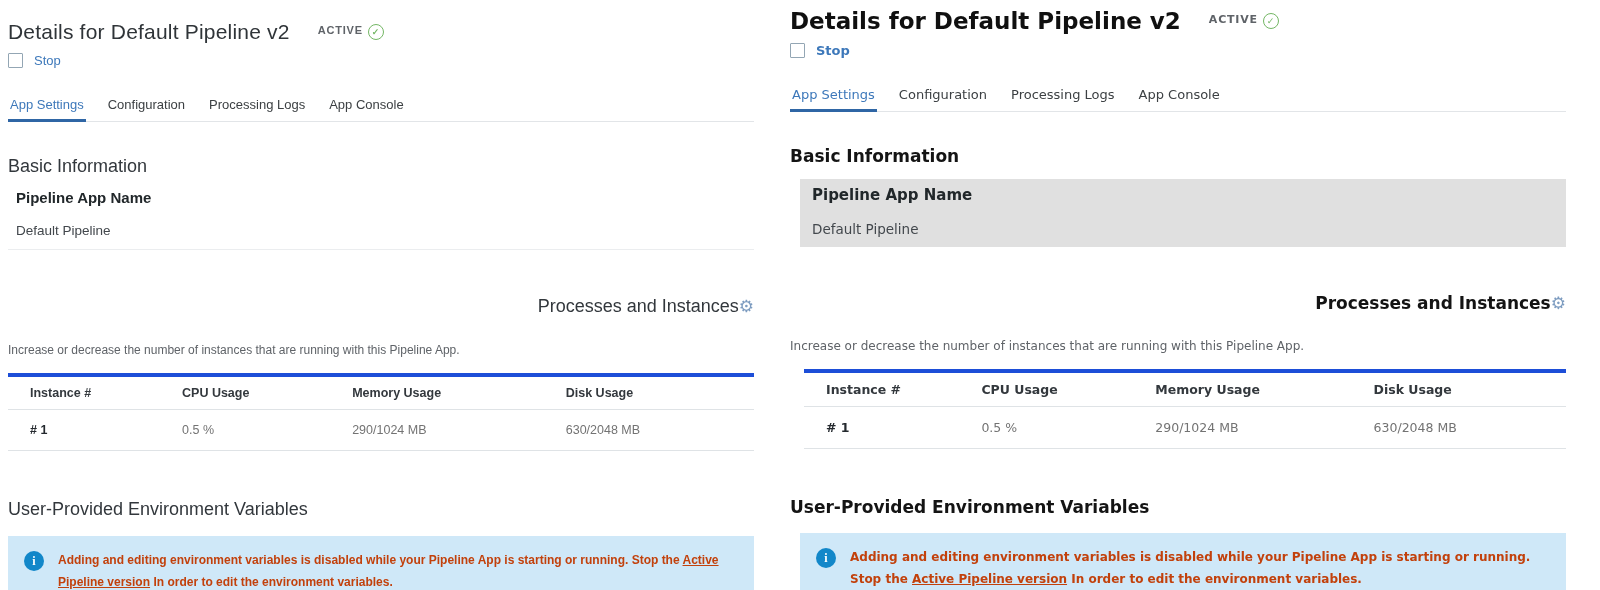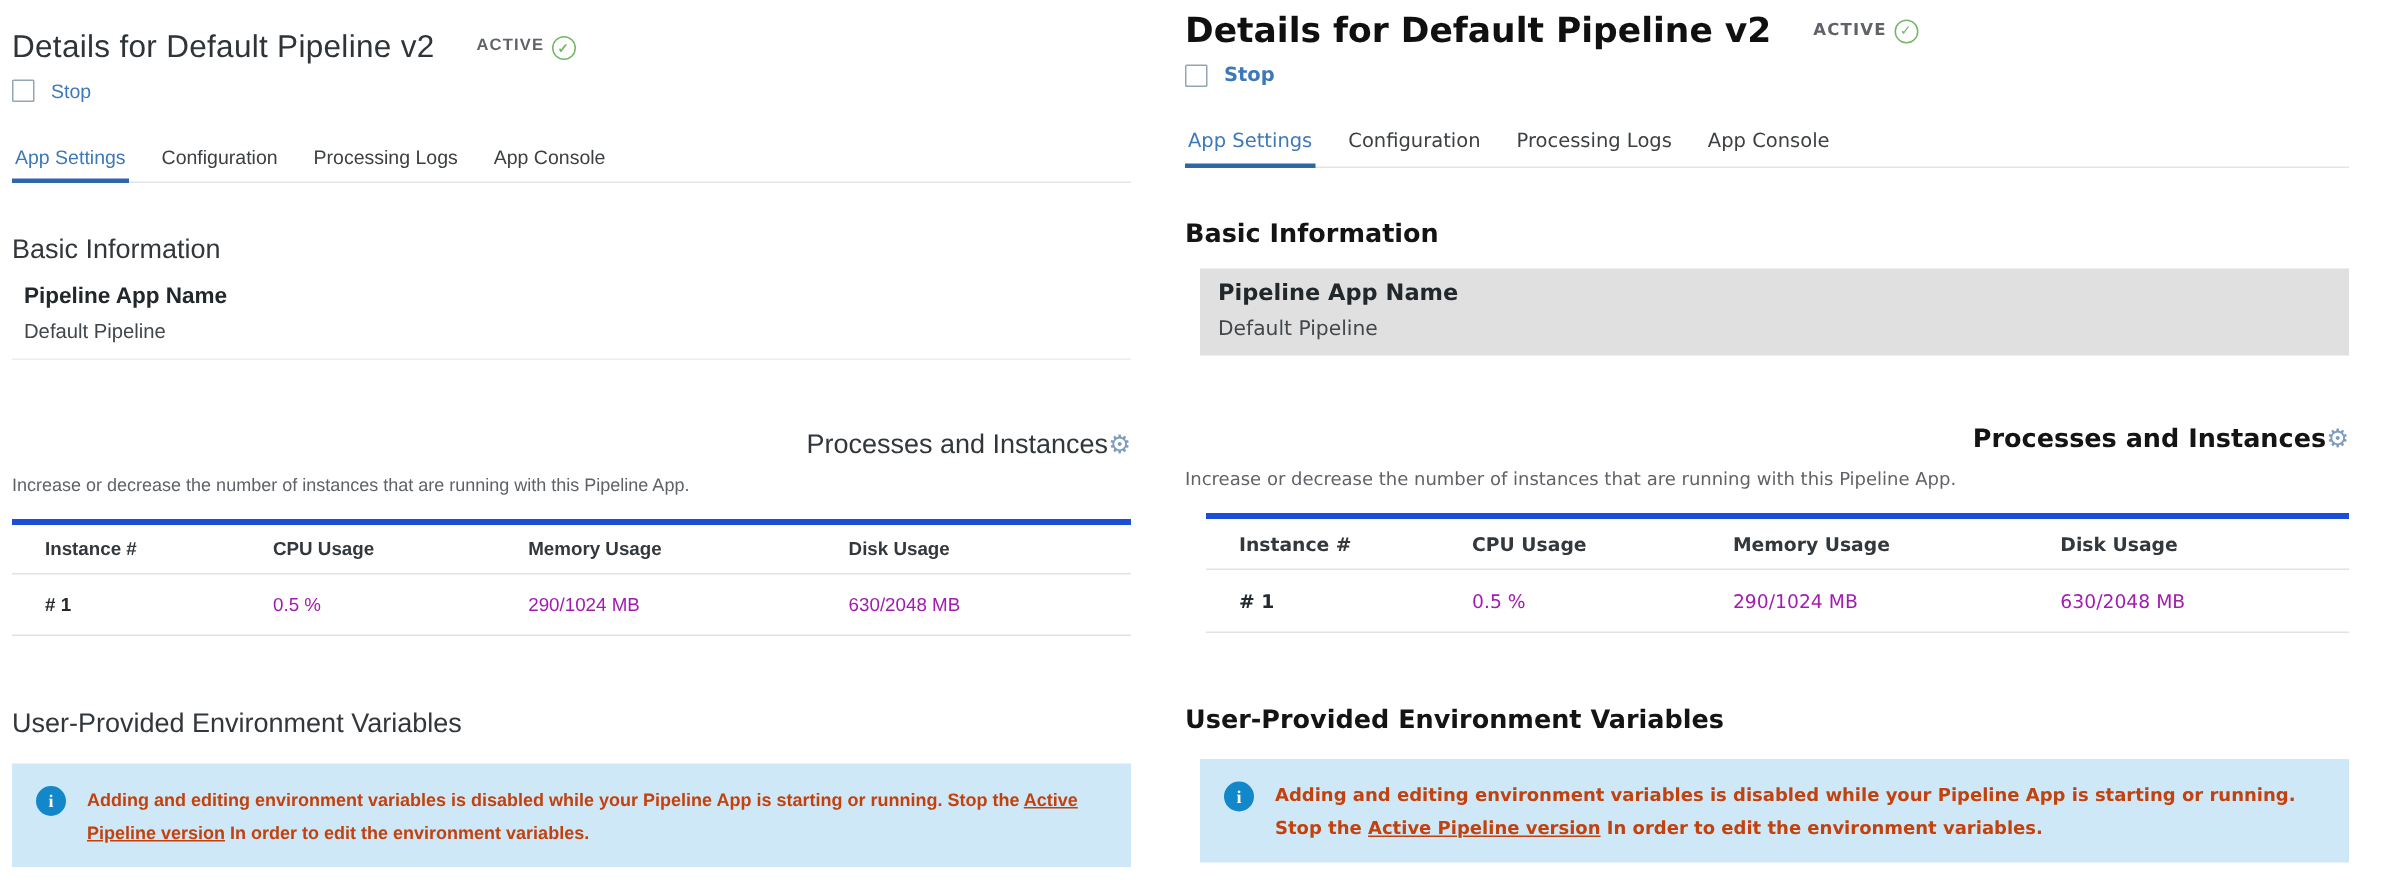--- a/index.html
+++ b/index.html
@@ -31,35 +31,35 @@
 
   
   .pa h2{font-size:18px;font-weight:400;color:#32373c;margin:0;}
   .pb h2{font-size:17px;font-weight:700;color:#141414;margin:0;}
   .basic-heading{margin-top:34px !important;}
 
   
   .pa .bi-field{margin-top:12px;padding:0 0 11px 8px;border-bottom:1px solid #ebedef;}
   .pb .bi-field{margin-top:13px;margin-left:10px;background:#e0e0e0;padding:7px 12px 10px;}
   .bi-label{font-size:15px;font-weight:700;color:#21272a;}
-  .bi-value{font-size:13.5px;color:#42474c;margin-top:7px;}
+  .bi-value{font-size:13.5px;color:#42474c;margin-top:17px;}
 
   
   .proc-head{margin-top:46px;display:flex;align-items:center;justify-content:flex-end;}
   .gear{font-size:17px;color:#7d9cc0;line-height:1;cursor:pointer;user-select:none;}
-  .proc-desc{margin-top:9px;font-size:12px;color:#5f6368;}
+  .proc-desc{margin-top:26px;font-size:12px;color:#5f6368;}
   .itable{margin-top:16px;}
   .pb .itable{margin-left:14px;}
   .trow{display:grid;grid-template-columns:21% 23.5% 29.5% 26%;padding-left:22px;
         border-bottom:1px solid #dfe3e6;}
   .thead{border-top:4px solid #1d4ed8;padding-top:9px;padding-bottom:9px;}
   .thead div{font-size:12.5px;font-weight:700;color:#33383d;}
   .pa .thead div{font-weight:600;}
   .tbody{padding-top:13px;padding-bottom:13px;}
-  .tbody div{font-size:12.5px;color:#a21caf;}
+  .tbody div{font-size:12.5px;color:#737373;}
   .tbody div:first-child{font-weight:700;color:#24292e;}
 
   
   .env-heading{margin-top:48px !important;}
   .banner{margin-top:16px;display:flex;gap:14px;background:#cfe8f8;padding:13px 18px 12px 16px;
           align-items:flex-start;box-sizing:border-box;}
   .pb .banner{margin-left:10px;}
   .info-icon{flex:0 0 auto;width:20px;height:20px;border-radius:50%;background:#1287c9;color:#fff;
           display:flex;align-items:center;justify-content:center;font-size:12px;font-weight:700;
           font-family:"Liberation Serif",serif;margin-top:2px;}

